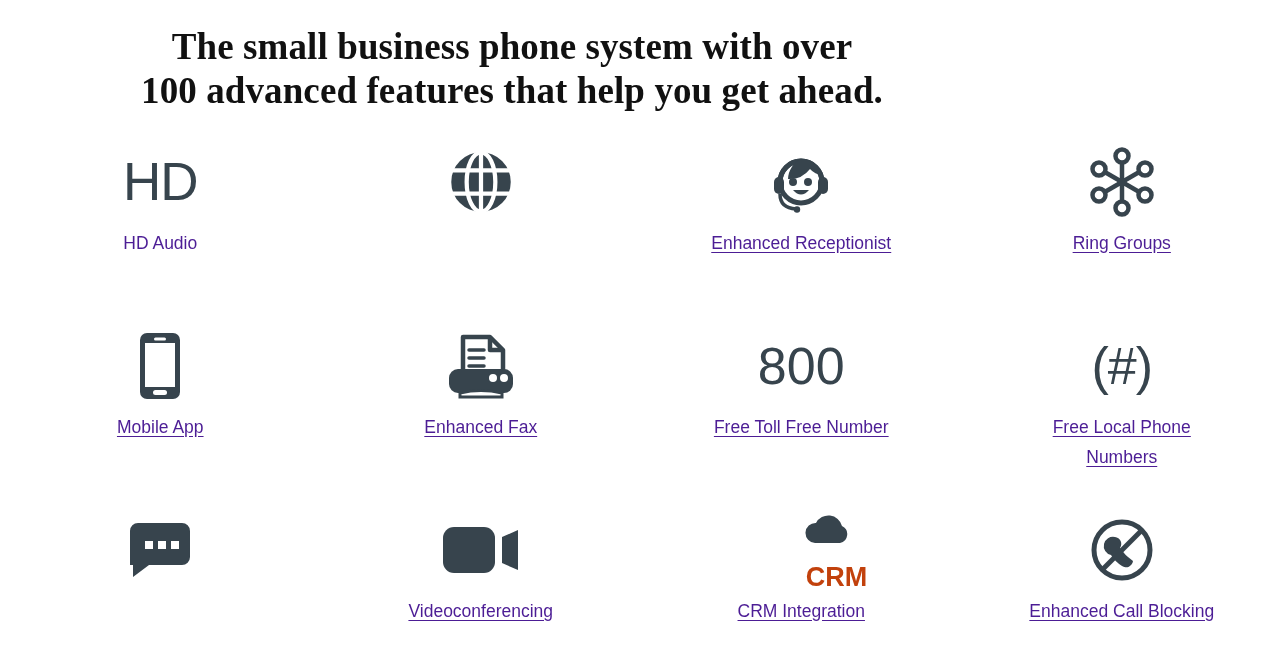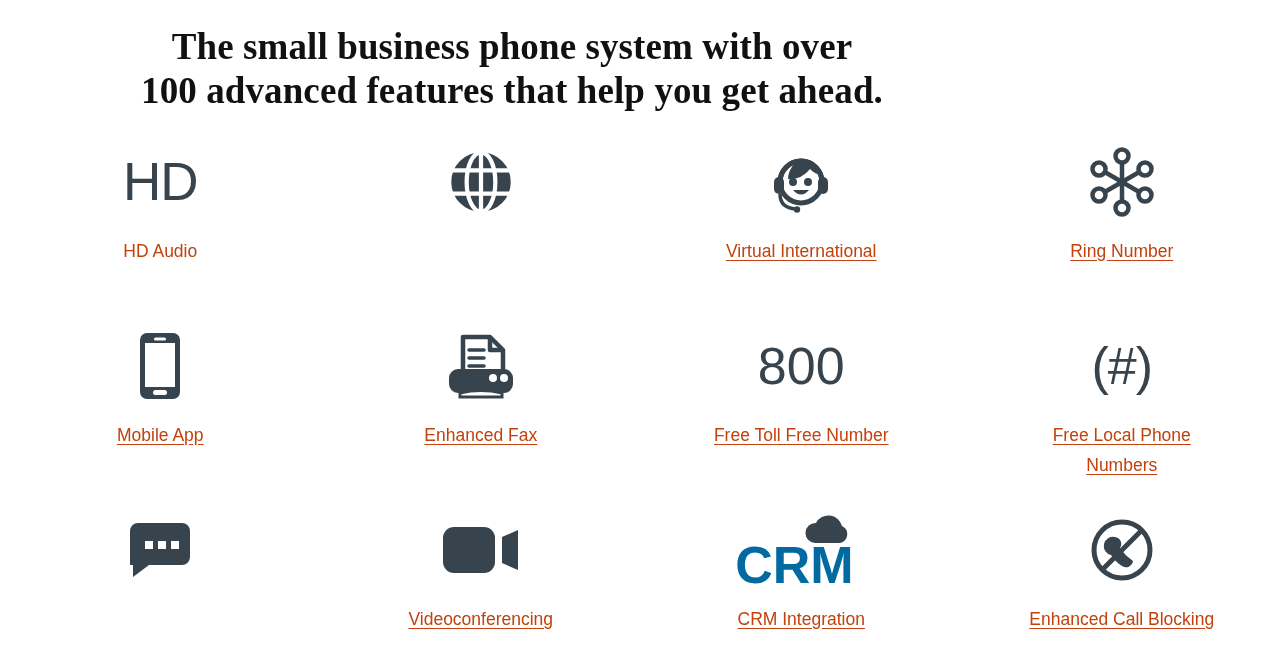--- a/index.html
+++ b/index.html
@@ -54,25 +54,25 @@
   }
 
   .icon-wrap {
     height: 84px;
     display: flex;
     align-items: center;
     justify-content: center;
   }
 
   .label {
-    margin-top: 12px;
+    margin-top: 4px;
     font-family: "Liberation Sans", sans-serif;
     font-size: 17.5px;
     line-height: 30px;
-    color: #c2410c;
+    color: #4c1d95;
     text-align: center;
     max-width: 190px;
     text-decoration: underline;
     text-underline-offset: 3px;
     cursor: pointer;
   }
   .label.plain {
     text-decoration: none;
     cursor: default;
   }
@@ -97,26 +97,26 @@
   .crm-cloud {
     position: absolute;
     right: 14px;
     top: 4px;
   }
   .crm-text {
     position: absolute;
     left: 0;
     right: 0;
     bottom: -2px;
-    text-align: left;
+    text-align: right;
     font-family: "Liberation Sans", sans-serif;
     font-weight: bold;
-    font-size: 52px;
+    font-size: 27px;
     line-height: 1;
-    color: #0369a1;
+    color: #c2410c;
     letter-spacing: 0px;
   }
 
   svg { display: block; }
 </style>
 </head>
 <body>
 
 <div class="page">
 
@@ -161,21 +161,21 @@
           <circle cx="35" cy="33" r="21" fill="none" stroke="#37444d" stroke-width="5"></circle>
 
           <path d="M35 10 a23 23 0 0 1 21 16 a18 20 0 0 1 -12 -6 a26 26 0 0 1 -22 10 a23 23 0 0 1 13 -20 z" fill="#37444d"></path>
 
           <circle cx="27" cy="33" r="4" fill="#37444d"></circle>
           <circle cx="42" cy="33" r="4" fill="#37444d"></circle>
 
           <path d="M27 41 q8 9 16 0 z" fill="#37444d"></path>
         </svg>
       </div>
-      <div class="label">Virtual International</div>
+      <div class="label">Enhanced Receptionist</div>
     </div>
 
     <div class="cell">
       <div class="icon-wrap">
         <svg width="66" height="70" viewBox="0 0 66 70" aria-hidden="true">
           <g stroke="#37444d" stroke-width="4.5" fill="none">
             <line x1="33" y1="35" x2="33" y2="14"></line>
             <line x1="33" y1="35" x2="33" y2="56"></line>
             <line x1="33" y1="35" x2="52" y2="24"></line>
             <line x1="33" y1="35" x2="14" y2="46"></line>
@@ -186,21 +186,21 @@
           <g stroke="#37444d" stroke-width="4.5" fill="#ffffff">
             <circle cx="33" cy="9" r="6.5"></circle>
             <circle cx="33" cy="61" r="6.5"></circle>
             <circle cx="56" cy="22" r="6.5"></circle>
             <circle cx="10" cy="48" r="6.5"></circle>
             <circle cx="56" cy="48" r="6.5"></circle>
             <circle cx="10" cy="22" r="6.5"></circle>
           </g>
         </svg>
       </div>
-      <div class="label">Ring Number</div>
+      <div class="label">Ring Groups</div>
     </div>
 
     <div class="cell">
       <div class="icon-wrap">
         <svg width="44" height="70" viewBox="0 0 44 70" aria-hidden="true">
           <rect x="2" y="2" width="40" height="66" rx="7" fill="#37444d"></rect>
           <rect x="7" y="12" width="30" height="44" fill="#ffffff"></rect>
           <rect x="16" y="6.5" width="12" height="3" rx="1.5" fill="#ffffff"></rect>
           <rect x="15" y="59" width="14" height="5" rx="2.5" fill="#ffffff"></rect>
         </svg>

